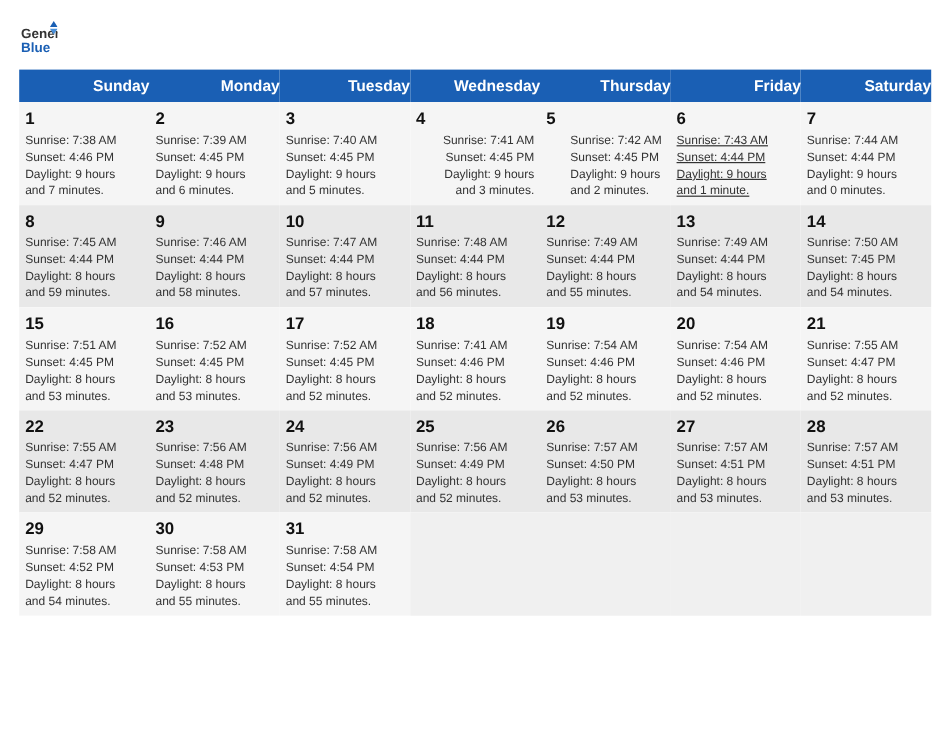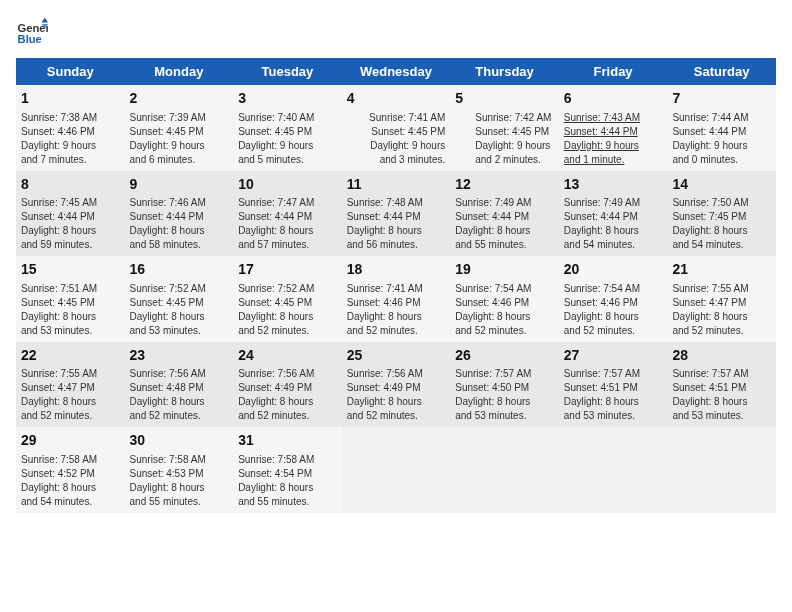--- a/index.html
+++ b/index.html
@@ -39,21 +39,21 @@
     }
     table {
       width: 100%;
       border-collapse: collapse;
       font-size: 10.5px;
     }
     thead th {
       background-color: #1a5fb4;
       color: #fff;
       padding: 6px 0;
-      text-align: center;
+      text-align: right;
       font-size: 13px;
       font-weight: bold;
     }
     tbody tr {
       vertical-align: top;
     }
     tbody tr:nth-child(odd) {
       background-color: #f5f5f5;
     }
     tbody tr:nth-child(even) {

